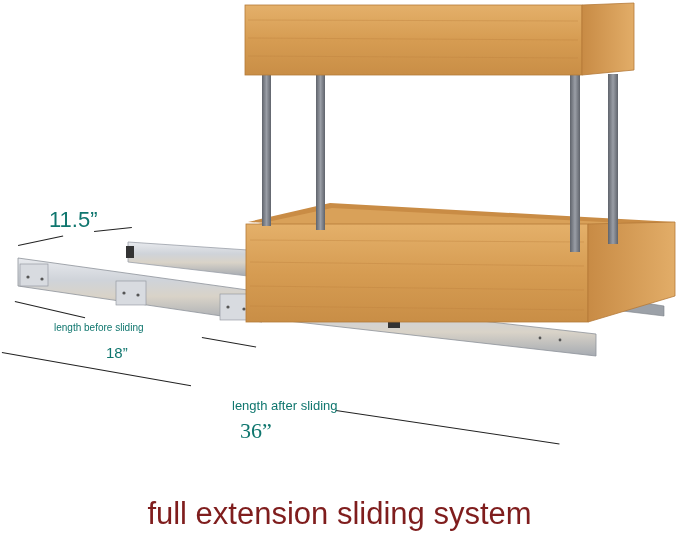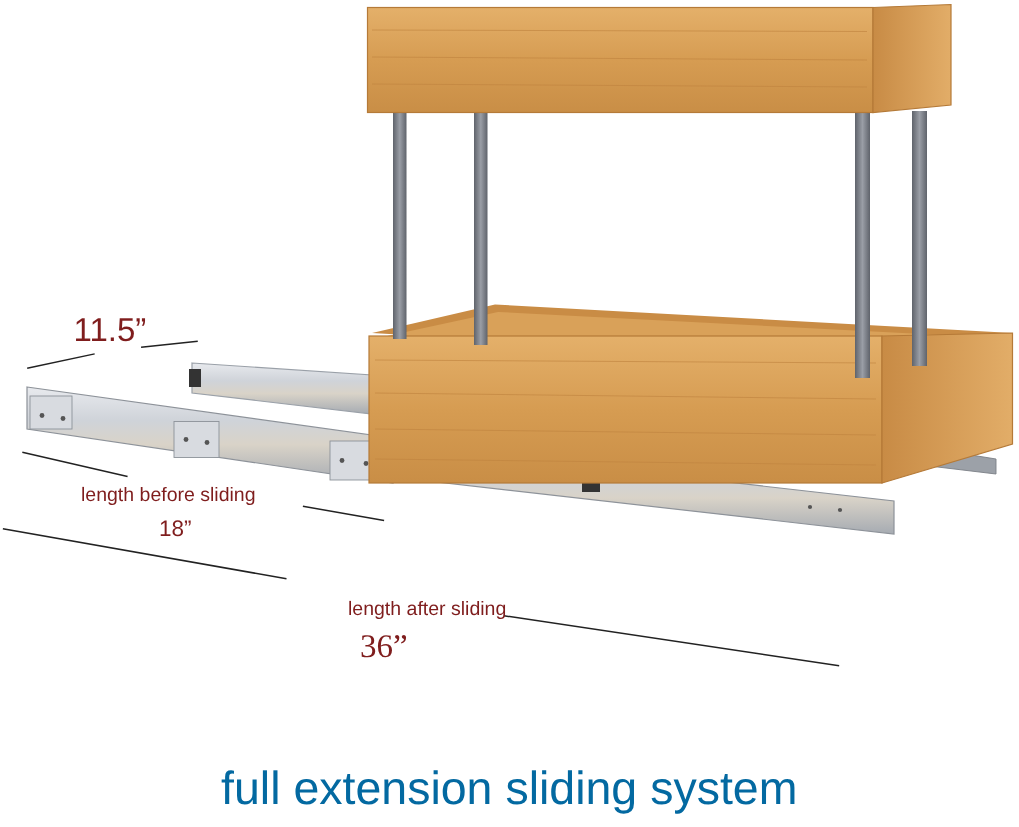--- a/index.html
+++ b/index.html
@@ -1,18 +1,18 @@
 <!DOCTYPE html>
 <html><head>
 <meta charset="utf-8">
 <style>
   html,body{margin:0;padding:0;background:#fff;}
   body{width:679px;height:551px;position:relative;overflow:hidden;font-family:"Liberation Sans",sans-serif;}
   .abs{position:absolute;}
-  .txt{color:#7f1d1d;white-space:nowrap;}
+  .txt{color:#0f766e;white-space:nowrap;}
   .dim-line{position:absolute;height:1.2px;background:#222;transform-origin:0 0;}
   svg{position:absolute;left:0;top:0;}
 </style>
 </head>
 <body>
 
 <div class="abs" style="left:0;top:0;width:679px;height:380px;">
 <svg width="679" height="380" viewBox="0 0 679 380">
   <defs>
     <linearGradient id="bam" x1="0" y1="0" x2="0" y2="1">
@@ -95,18 +95,18 @@
 </div>
 
 <div class="dim-line" style="left:18px;top:245px;width:46px;transform:rotate(-12deg);"></div>
 <div class="dim-line" style="left:94px;top:231px;width:38px;transform:rotate(-6deg);"></div>
 <div class="dim-line" style="left:15px;top:301px;width:72px;transform:rotate(13deg);"></div>
 <div class="dim-line" style="left:202px;top:337px;width:55px;transform:rotate(10deg);"></div>
 <div class="dim-line" style="left:2px;top:352px;width:192px;transform:rotate(10deg);"></div>
 <div class="dim-line" style="left:336px;top:410px;width:226px;transform:rotate(8.5deg);"></div>
 
 <div class="abs txt" style="left:49px;top:207px;font-size:22px;">11.5”</div>
-<div class="abs txt" style="left:54px;top:322px;font-size:13px;">length before sliding</div>
+<div class="abs txt" style="left:54px;top:322px;font-size:10px;">length before sliding</div>
 <div class="abs txt" style="left:106px;top:344px;font-size:15px;">18”</div>
 <div class="abs txt" style="left:196px;top:398px;font-size:13px;margin-left:36px;">length after sliding</div>
 <div class="abs txt" style="left:240px;top:418px;font-size:22px;font-family:Liberation Serif, serif;">36”</div>
 
-<div class="abs txt" style="left:0;top:508px;width:679px;text-align:center;font-size:31px;color:#0369a1;">full extension sliding system</div>
+<div class="abs txt" style="left:0;top:496px;width:679px;text-align:center;font-size:31px;color:#7f1d1d;">full extension sliding system</div>
 
 </body></html>

